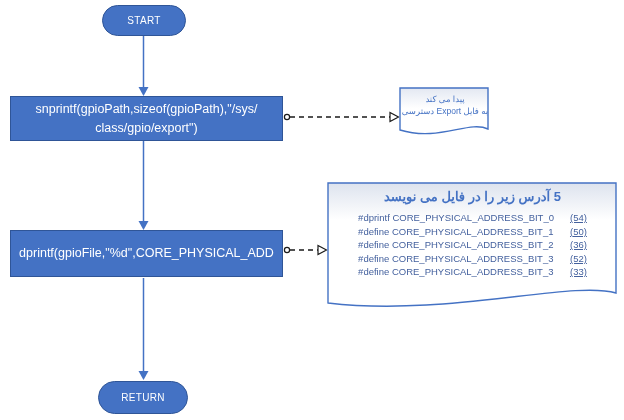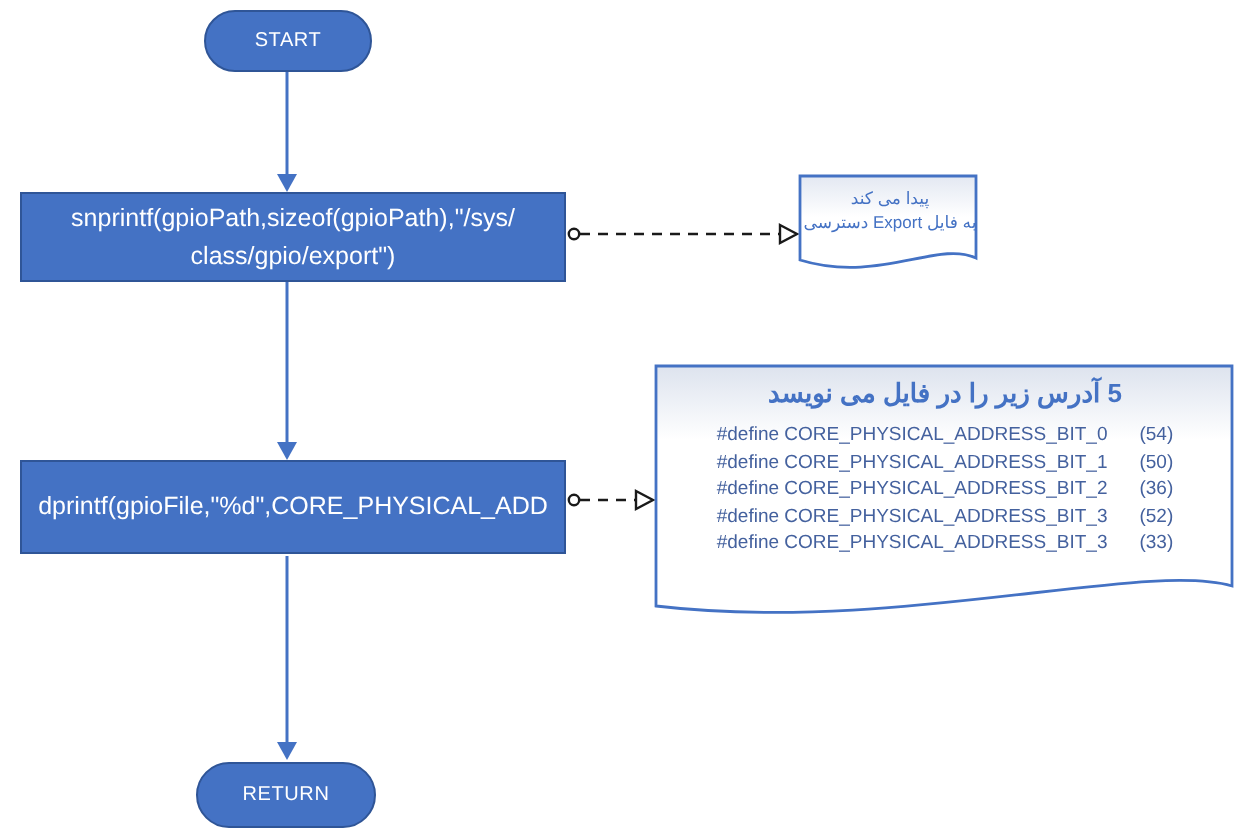--- a/index.html
+++ b/index.html
@@ -64,21 +64,21 @@
     unicode-bidi: plaintext;
   }
   .defines {
     display: inline-grid;
     grid-template-columns: auto auto;
     column-gap: 16px;
     row-gap: 2.6px;
     font-size: 9.5px;
     text-align: left;
   }
-  .defines .val { text-align: left; }
+  .defines .val { text-align: left; text-decoration: underline; }
 </style>
 </head>
 <body>
 
 <div class="canvas">
 
   <svg class="connector-layer" width="624" height="420" viewBox="0 0 624 420">
 
     <g>
       <line x1="143.5" y1="36" x2="143.5" y2="89" stroke="#4472C4" stroke-width="1.5"></line>
@@ -148,21 +148,21 @@
       <linearGradient id="docGrad2" x1="0" y1="0" x2="0" y2="1">
         <stop offset="0" stop-color="#DDE3EE"></stop>
         <stop offset="0.3" stop-color="#ffffff"></stop>
       </linearGradient>
     </defs>
     <path d="M 1,1 L 289,1 L 289,111 C 245,98 120,135 1,121 Z" fill="url(#docGrad2)" stroke="#4472C4" stroke-width="1.4"></path>
   </svg>
   <div class="doc-text-big">
     <div class="doc-title">5 آدرس زیر را در فایل می نویسد</div>
     <div class="defines">
-      <span>#define CORE_PHYSICAL_ADDRESS_BIT_0</span>
+      <span>#dprintf CORE_PHYSICAL_ADDRESS_BIT_0</span>
       <span class="val">(54)</span>
       <span>#define CORE_PHYSICAL_ADDRESS_BIT_1</span>
       <span class="val">(50)</span>
       <span>#define CORE_PHYSICAL_ADDRESS_BIT_2</span>
       <span class="val">(36)</span>
       <span>#define CORE_PHYSICAL_ADDRESS_BIT_3</span>
       <span class="val">(52)</span>
       <span>#define CORE_PHYSICAL_ADDRESS_BIT_3</span>
       <span class="val">(33)</span>
     </div>

